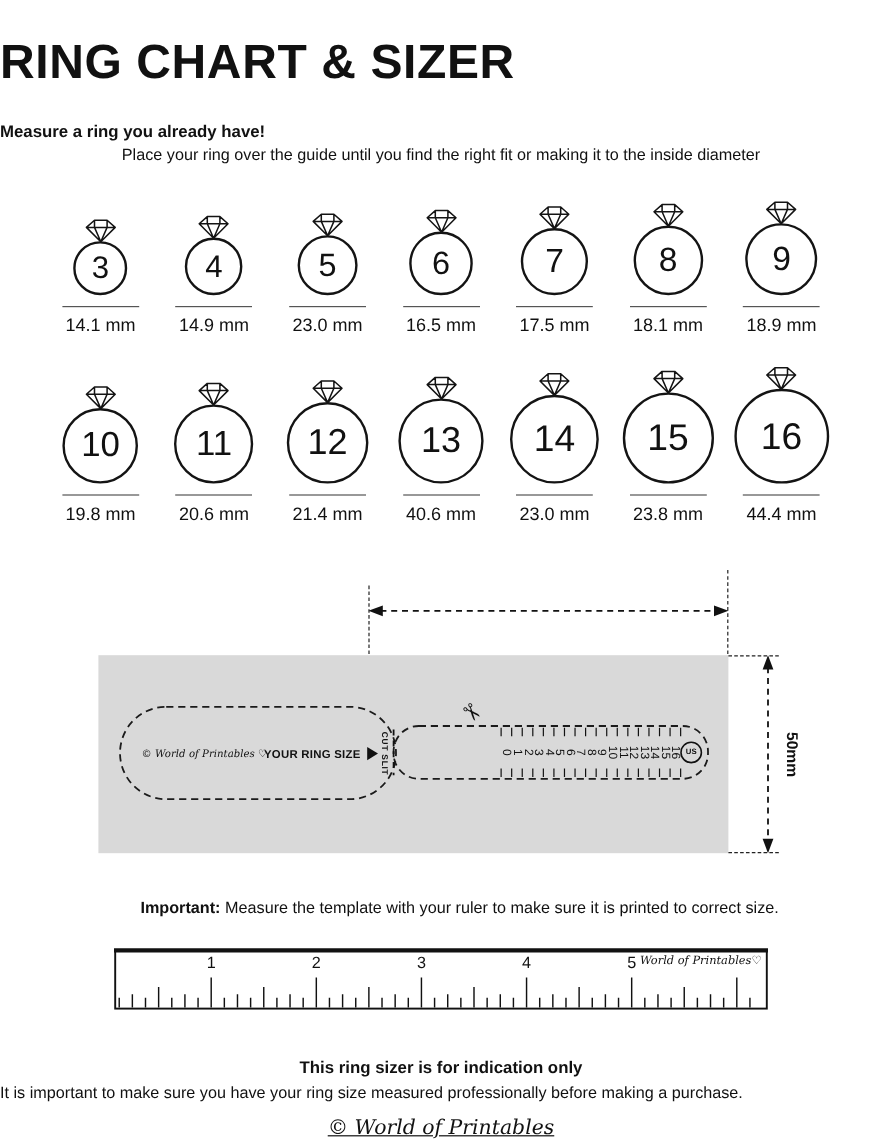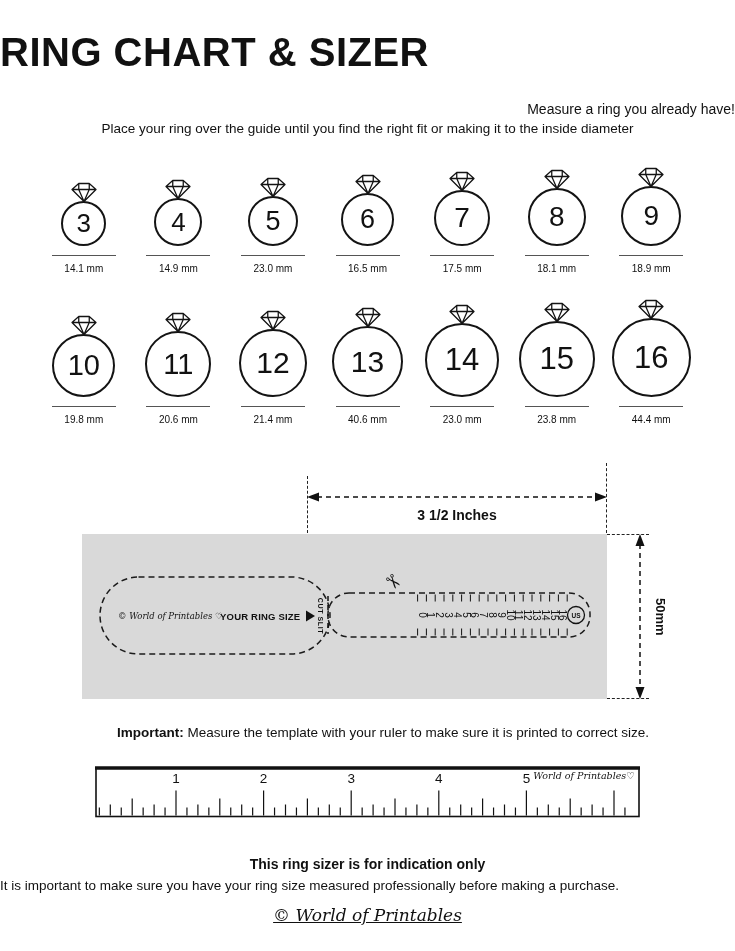--- a/index.html
+++ b/index.html
@@ -2,42 +2,42 @@
 <html><head>
 <meta charset="utf-8">
 <style>
   * { margin:0; padding:0; box-sizing:border-box; }
   html,body { background:#fff; }
   body {
     width:735px; height:951px; position:relative; overflow:hidden;
     font-family:"Liberation Sans", sans-serif; color:#111;
   }
   .title { margin-top:30px; text-align:left; font-size:40px; font-weight:bold; letter-spacing:.5px; }
-  .sub-bold { margin-top:26px; text-align:right; font-size:14px; font-weight:normal;margin-left:40px; }
+  .sub-bold { margin-top:26px; text-align:left; font-size:14px; font-weight:bold; }
   .sub-text { margin-top:4px; text-align:center; font-size:13.5px; }
 
   .rings { width:662px; margin:30px auto 0; }
   .ring-row { display:flex; justify-content:space-between; align-items:flex-end; }
   .ring-row + .ring-row { margin-top:24px; }
   .ring-col { flex:1; display:flex; flex-direction:column; align-items:center; }
   .ring-col svg.diamond { display:block; margin-bottom:-3px; }
   .ring-circle { border:2.6px solid #141414; border-radius:50%; display:flex; align-items:center; justify-content:center; background:#fff; }
   .ring-underline { width:64px; border-top:1.4px solid #555; margin-top:9px; }
-  .ring-mm { margin-top:7px; font-size:10px; }
+  .ring-mm { margin-top:7px; font-size:15px; }
 
   .sizer-section { position:relative; height:268px; margin-top:12px; }
   .vdash { position:absolute; border-left:1.5px dashed #222; }
   .hdash { position:absolute; border-top:1.5px dashed #222; }
   .arrow-svg { position:absolute; }
   .inches-label { position:absolute; left:307px; width:300px; top:70px; text-align:center; font-weight:bold; font-size:14px; }
   .gray-box { position:absolute; left:82px; top:97px; width:525px; height:165px; background:#d9d9d9; }
   .mm-label { position:absolute; left:650px; top:97px; height:165px; width:20px; display:flex; align-items:center; justify-content:center; }
   .mm-label span { writing-mode:vertical-rl; font-weight:bold; font-size:13px; }
 
-  .important { margin-top:20px; text-align:center; font-size:13.5px;padding-left:31px; }
+  .important { margin-top:32px; text-align:center; font-size:13.5px;padding-left:31px; }
   .ruler-wrap { width:545px; margin:26px auto 0; }
   .footer-bold { margin-top:34px; text-align:center; font-size:14px; font-weight:bold; }
   .footer-text { margin-top:6px; text-align:left; font-size:13.5px; }
   .footer-logo { margin-top:12px; text-align:center; font-family:"DejaVu Serif", serif; font-style:italic; font-size:17px;text-decoration:underline; }
 
   
   .outline { fill:none; stroke:#1b1b1b; stroke-width:1.5; stroke-dasharray:6 4; }
   .dash-line { stroke:#111; stroke-width:1.5; stroke-dasharray:5 4; fill:none; }
   .sizer-brand { font-family:"DejaVu Serif", serif; font-style:italic; font-size:8.5px; fill:#111; }
   .sizer-label { font-size:9.5px; font-weight:bold; letter-spacing:.2px; fill:#111; }
@@ -179,21 +179,20 @@
 <div class="sizer-section">
 
   <div class="vdash" style="left:307px; top:39px; height:57px;"></div>
   <div class="vdash" style="left:606px; top:26px; height:70px;"></div>
 
   <svg class="arrow-svg" style="left:307px; top:53px;" width="300" height="14" viewBox="0 0 300 14">
     <line class="dash-line" x1="10" y1="7" x2="290" y2="7"></line>
     <polygon points="0,7 12,2.5 12,11.5" fill="#111"></polygon>
     <polygon points="300,7 288,2.5 288,11.5" fill="#111"></polygon>
   </svg>
-  <div class="inches-label">3 1/2 Inches</div>
 
   <div class="gray-box">
     <svg width="525" height="165" viewBox="0 0 525 165">
       <rect class="outline" x="18" y="43" width="230" height="77" rx="38.5"></rect>
       <rect class="outline" x="246" y="59" width="262" height="44" rx="21"></rect>
       <text x="36" y="85" class="sizer-brand">© World of Printables ♡</text>
       <text x="138" y="85.5" class="sizer-label">YOUR RING SIZE</text>
       <polygon points="224,76.5 224,87.5 233,82" fill="#111"></polygon>
       <text transform="translate(236 82) rotate(90)" text-anchor="middle" class="cut-slit">CUT SLIT</text>
       <line class="dash-line" x1="246" y1="62" x2="246" y2="100"></line>

